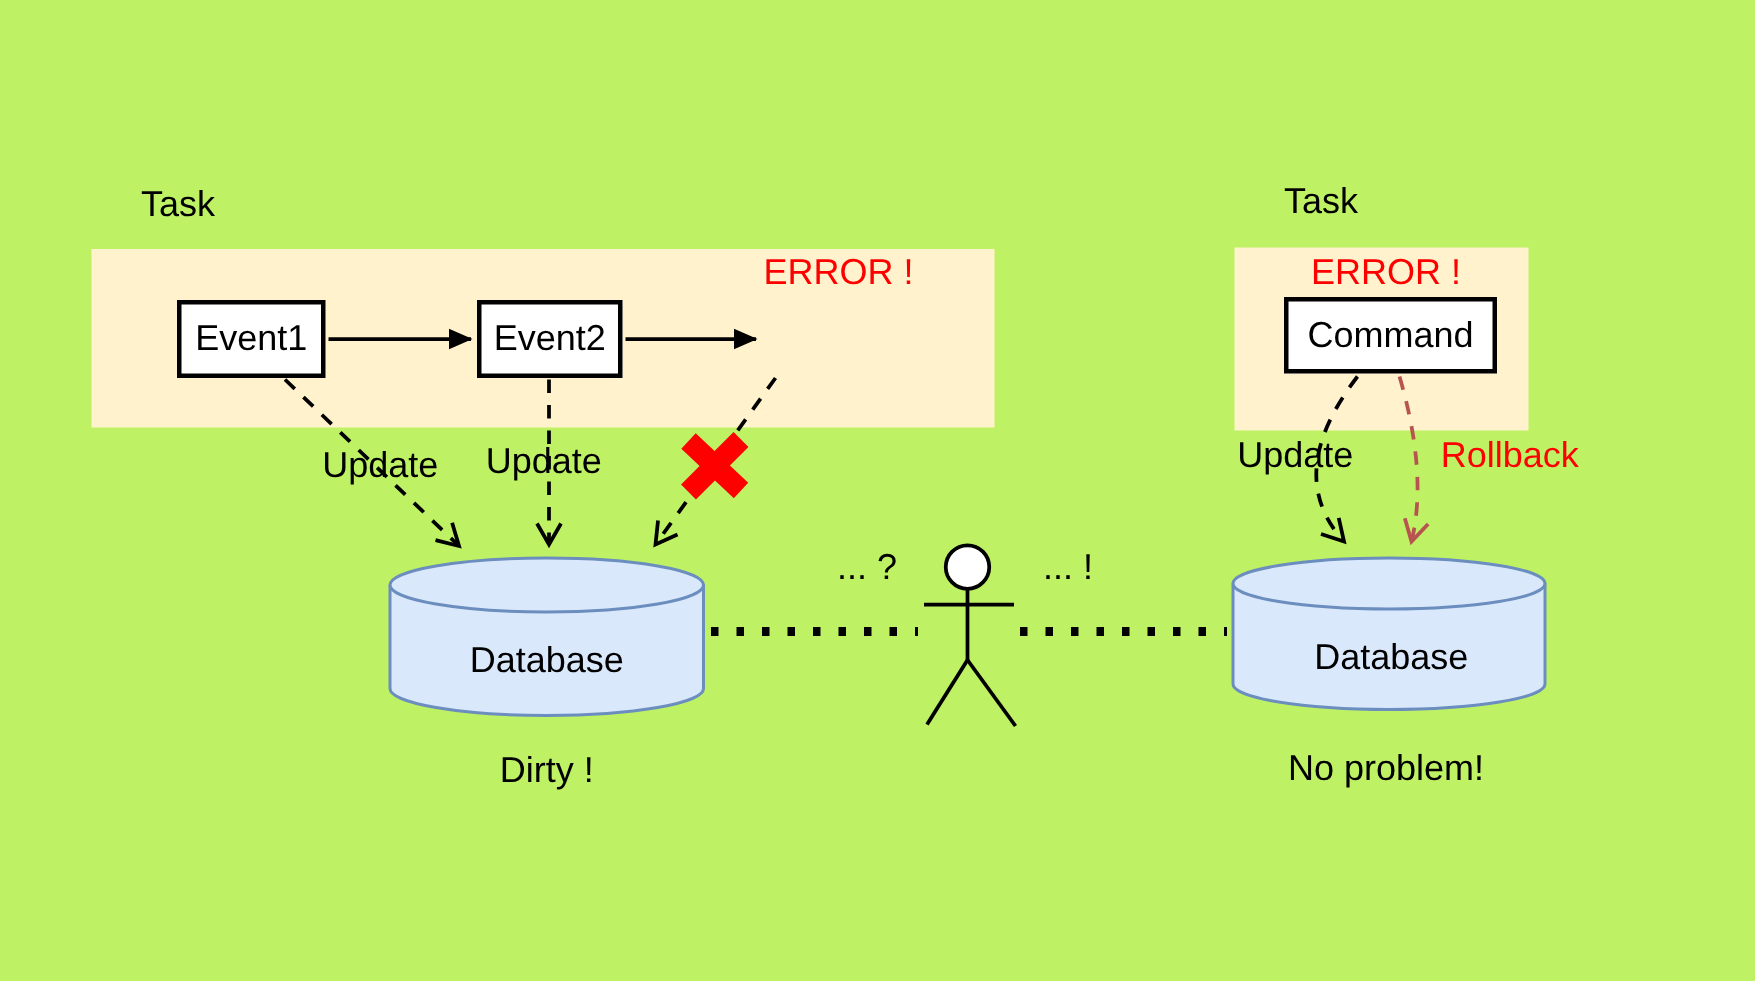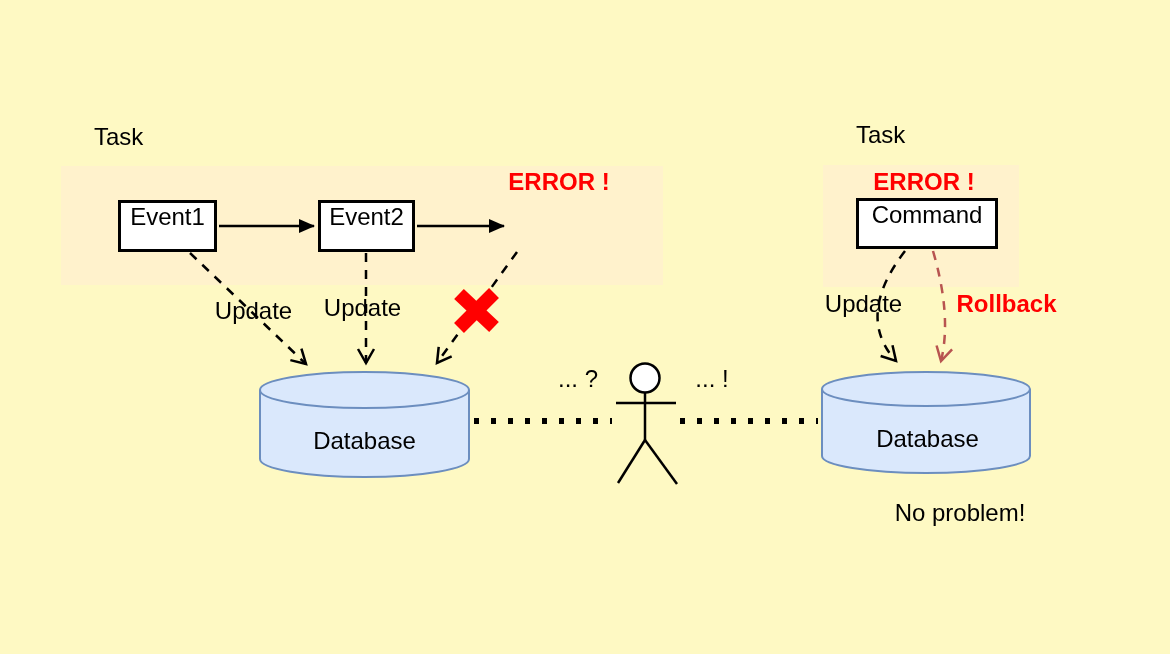--- a/index.html
+++ b/index.html
@@ -7,38 +7,38 @@
     --db-fill:#DAE8FC;
     --db-stroke:#6C8EBF;
     --error-red:#FF0000;
     --rollback-stroke:#B85450;
     --ink:#000000;
   }
   html,body{margin:0;padding:0;background:#ffffff;}
   .canvas{
     position:relative;
     width:1170px;height:654px;
-    background:#fef9c3;
+    background:#bef264;
     font-family:"Liberation Sans","DejaVu Sans",sans-serif;
     color:var(--ink);
     overflow:hidden;
   }
   .abs{position:absolute;}
   .label{
     font-size:24px;line-height:28px;white-space:nowrap;
   }
   .center{text-align:center;}
-  .bold-red{font-weight:bold;color:var(--error-red);}
+  .bold-red{font-weight:normal;color:var(--error-red);}
   .region{
     background:var(--highlight);
   }
   .node{
     background:#ffffff;
     border:3px solid #000000;
-    display:flex;justify-content:center;
+    display:flex;align-items:center;justify-content:center;
     font-size:24px;
     box-sizing:border-box;
   }
   svg.overlay{position:absolute;left:0;top:0;width:1170px;height:654px;}
 </style>
 </head>
 <body>
 
 <div class="canvas">
 
@@ -121,31 +121,32 @@
     <span>Event1</span>
   </div>
   <div class="abs node" style="left:318px;top:200px;width:97px;height:52px;">
     <span>Event2</span>
   </div>
 
   <div class="abs label center" style="left:210px;top:297px;width:87px;">Update</div>
   <div class="abs label center" style="left:319px;top:294px;width:87px;">Update</div>
 
   <div class="abs label center" style="left:294px;top:427px;width:141px;">Database</div>
+  <div class="abs label center" style="left:294px;top:500px;width:141px;">Dirty !</div>
 
   <div class="abs label center" style="left:538px;top:365px;width:80px;">... ?</div>
   <div class="abs label center" style="left:672px;top:365px;width:80px;">... !</div>
 
   <div class="abs label" style="left:856px;top:121px;">Task</div>
 
   <div class="abs label bold-red center" style="left:859px;top:168px;width:130px;">ERROR !</div>
 
   <div class="abs node" style="left:856px;top:198px;width:142px;height:51px;">
     <span>Command</span>
   </div>
 
   <div class="abs label center" style="left:820px;top:290px;width:87px;">Update</div>
   <div class="abs label bold-red center" style="left:955px;top:290px;width:103px;">Rollback</div>
 
   <div class="abs label center" style="left:857px;top:425px;width:141px;">Database</div>
-  <div class="abs label center" style="left:880px;top:499px;width:160px;">No problem!</div>
+  <div class="abs label center" style="left:844px;top:499px;width:160px;">No problem!</div>
 
 </div>
 
 </body></html>

